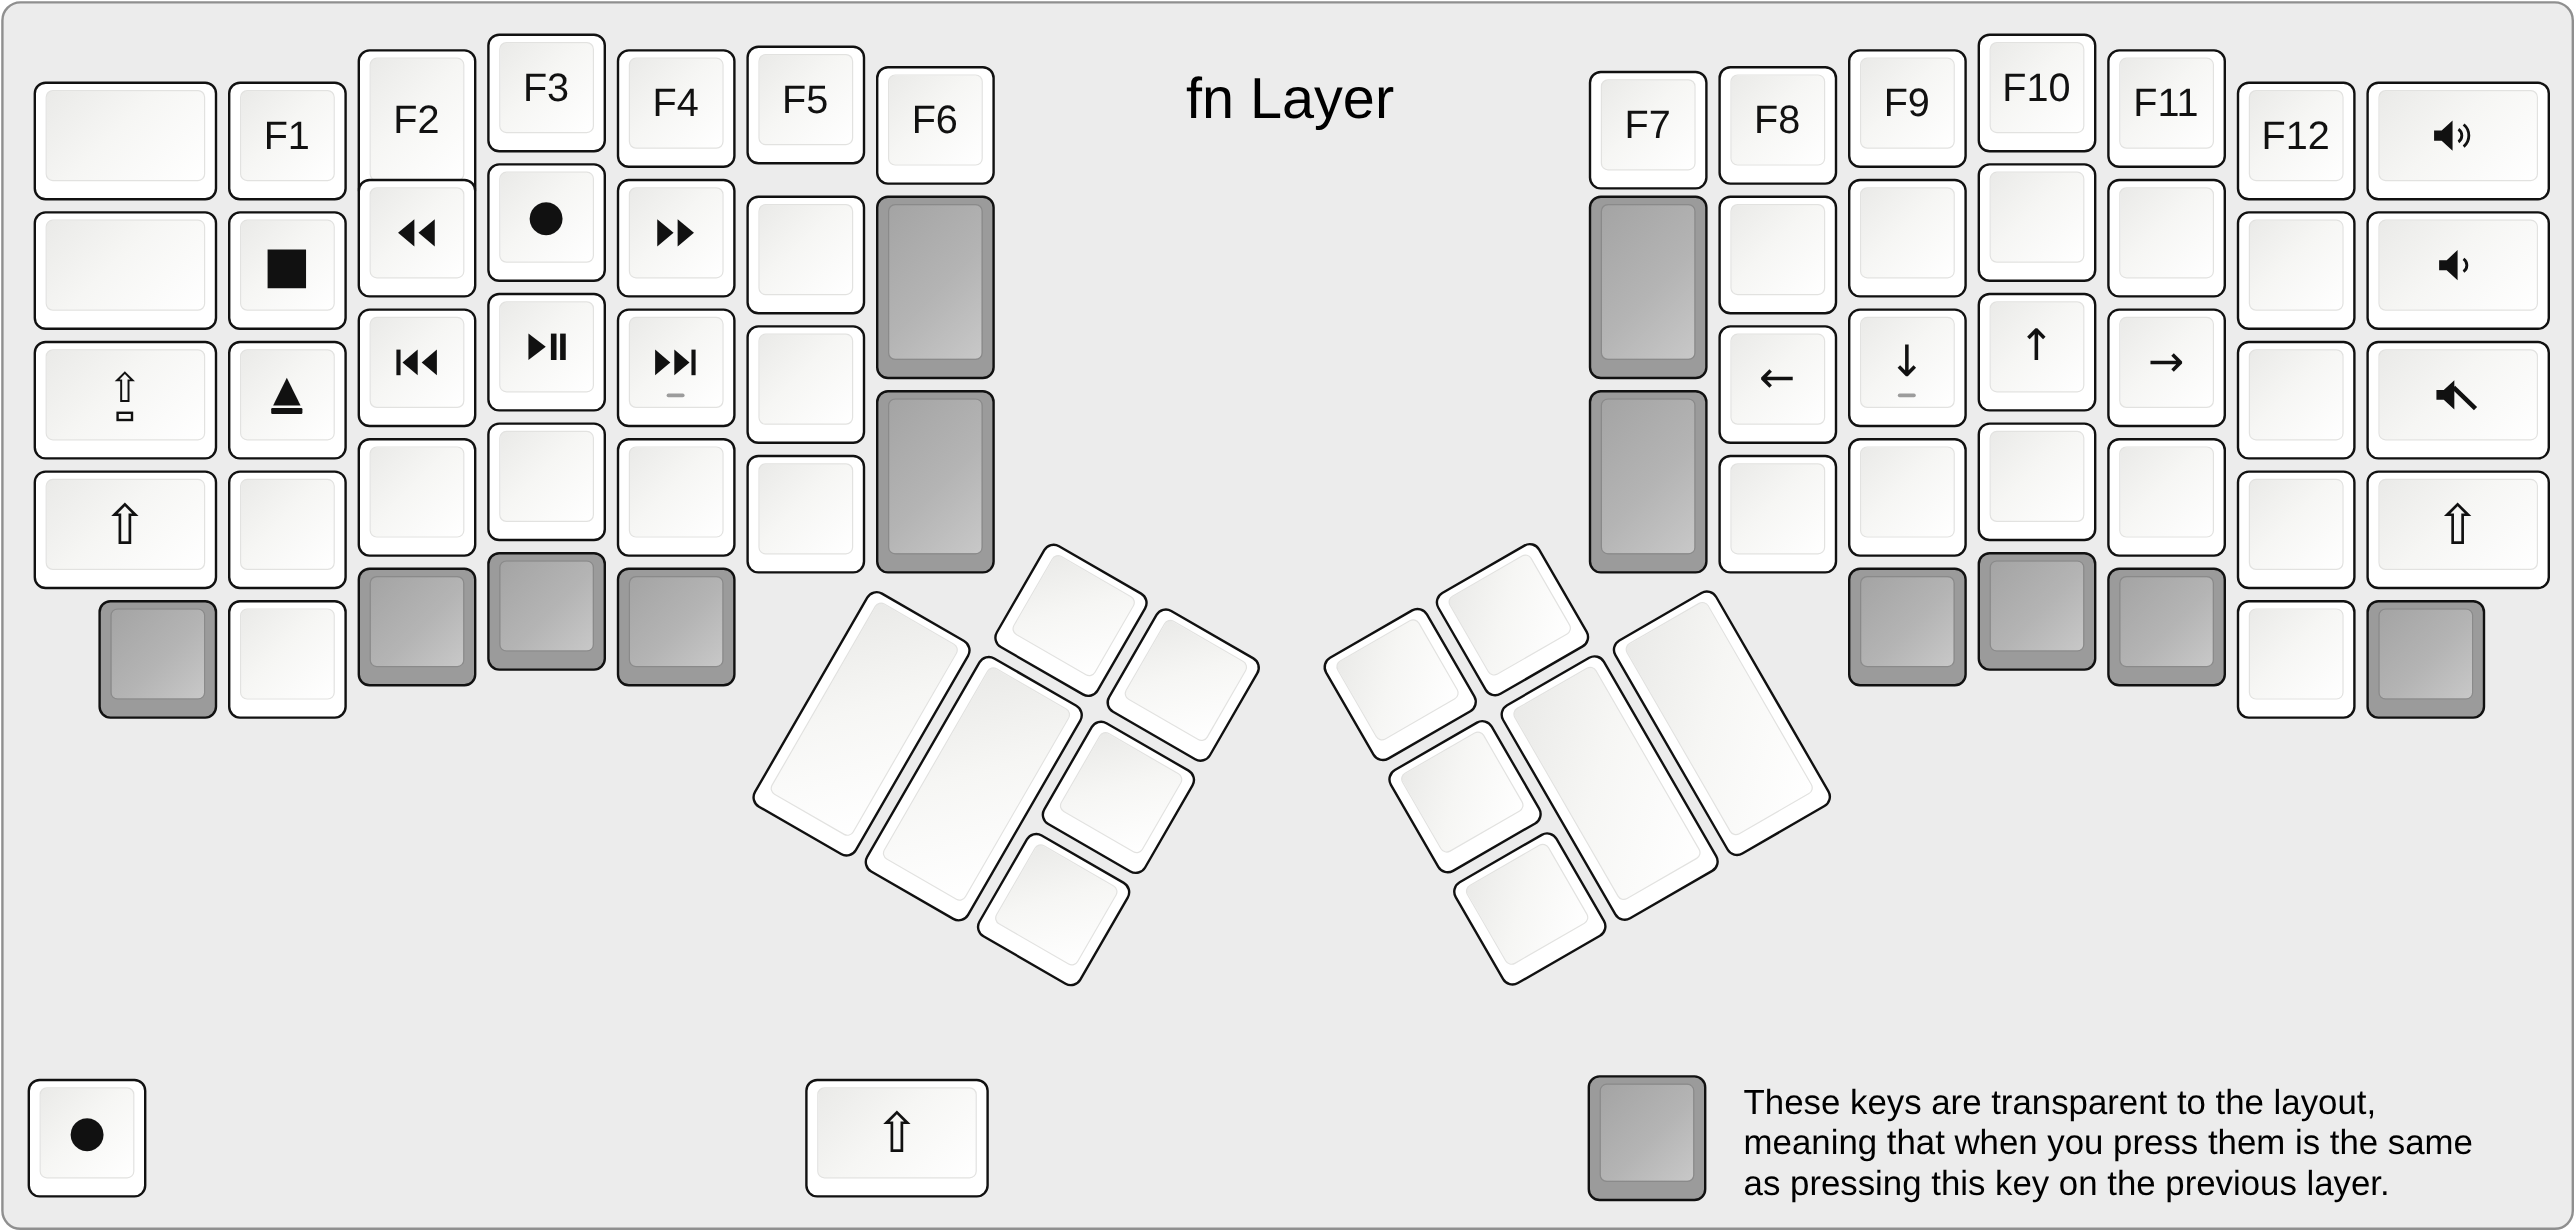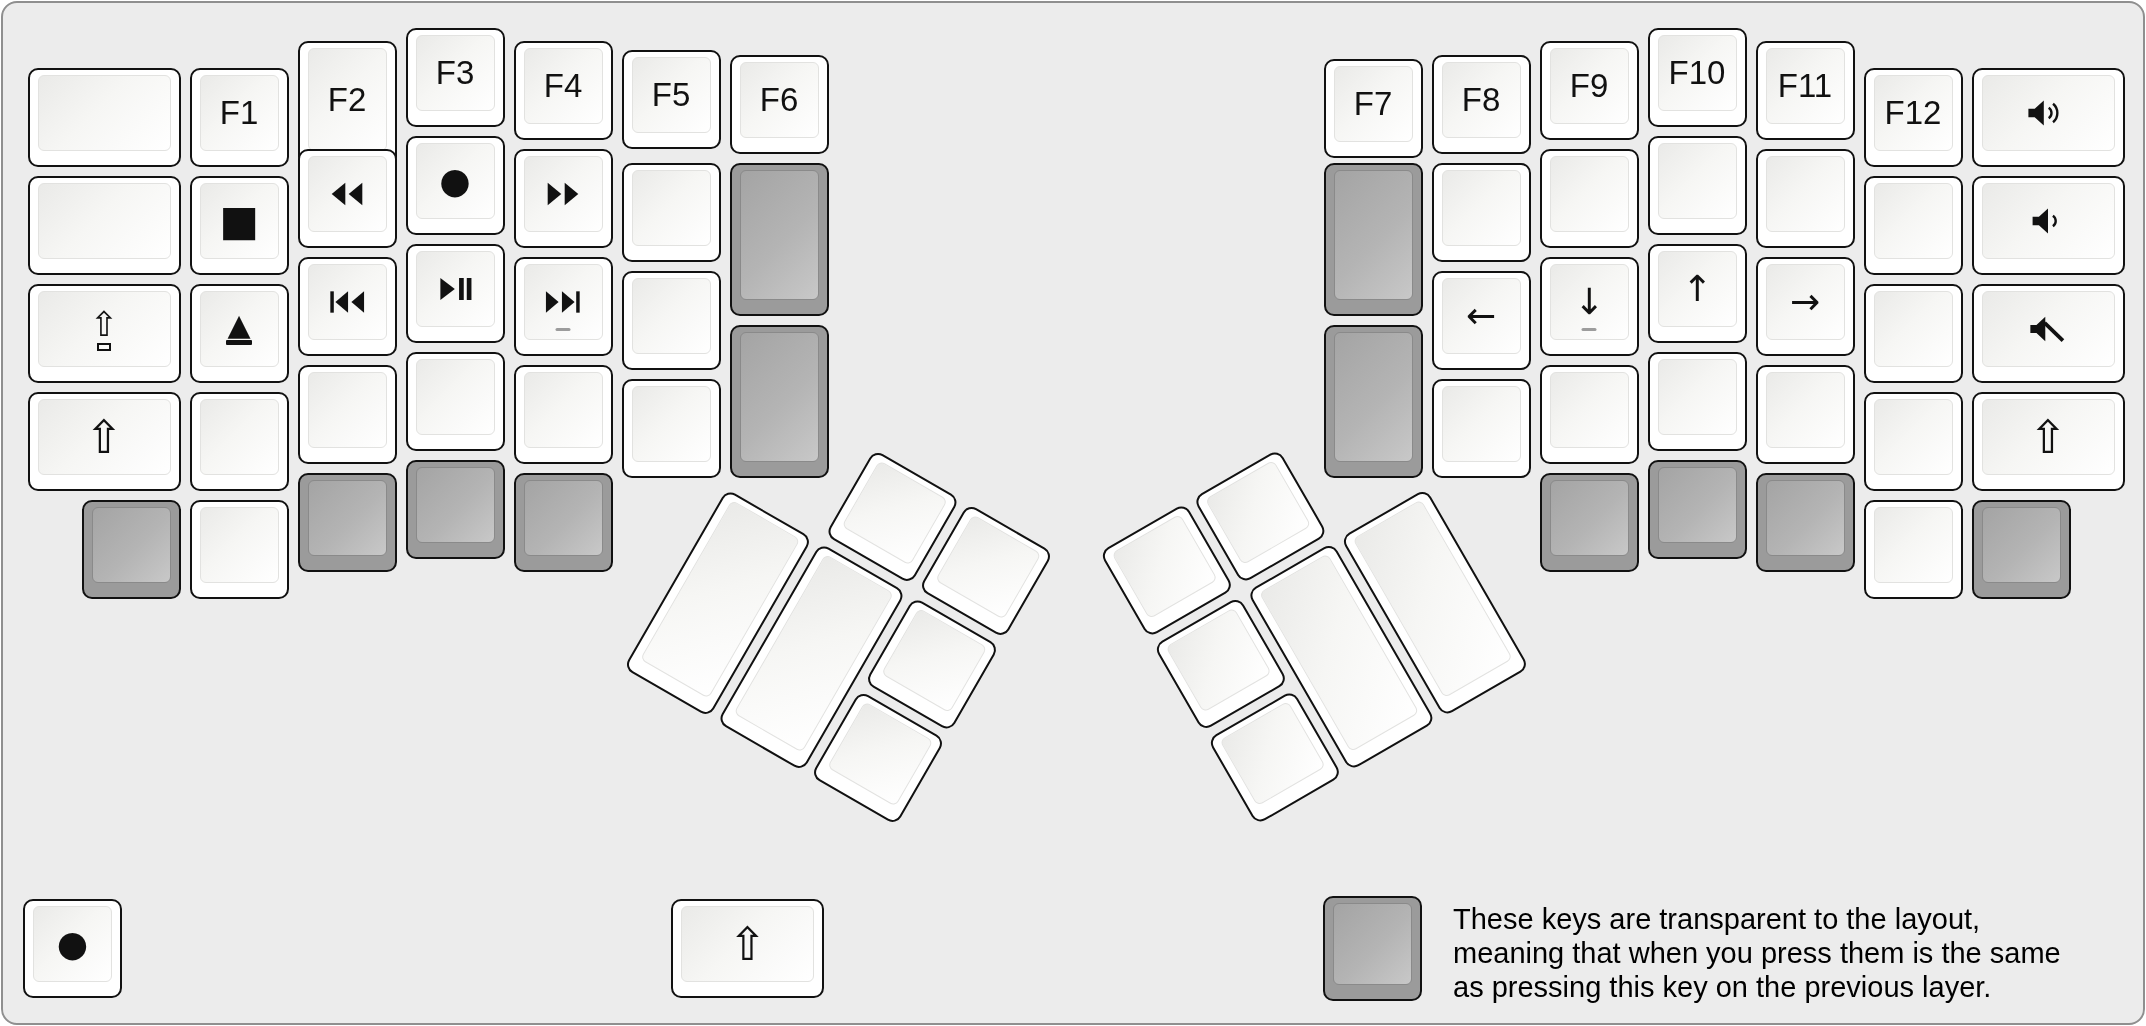--- a/index.html
+++ b/index.html
@@ -39,20 +39,21 @@
        align-items:center;gap:22px;}
   #legend-0{left:20px;} #legend-1{left:668px;} #legend-2{left:1320px;}
   .legend-keyslot{position:relative;}
   .legend-text{font-size:29px;line-height:34px;color:#000;white-space:pre-line;}
   svg{display:block;}
 </style>
 </head>
 <body>
 
 <div id="panel">
+  <div id="page-title">fn Layer</div>
   <div id="keys-main">
       <div class="key" style="left: 24.5px; top: 65px; width: 153px; height: 99px;">
         <div class="cap"></div>
       </div>
       <div class="key" style="left: 24.5px; top: 173px; width: 153px; height: 99px;">
         <div class="cap"></div>
       </div>
       <div class="key" style="left: 24.5px; top: 281px; width: 153px; height: 99px;">
         <div class="cap">
           <span class="stack">
@@ -178,21 +179,21 @@
           </span>
           <div class="homing"></div>
         </div>
       </div>
       <div class="key" style="left: 510.5px; top: 362px; width: 99px; height: 99px;">
         <div class="cap"></div>
       </div>
       <div class="key gray" style="left: 510.5px; top: 470px; width: 99px; height: 99px;">
         <div class="cap"></div>
       </div>
-      <div class="key" style="left: 618.5px; top: 47px; width: 99px; height: 99px;">
+      <div class="key" style="left: 618.5px; top: 35px; width: 99px; height: 99px;">
         <div class="cap">
           <span class="key-label">F5</span>
         </div>
       </div>
       <div class="key" style="left: 618.5px; top: 159.5px; width: 99px; height: 99px;">
         <div class="cap"></div>
       </div>
       <div class="key" style="left: 618.5px; top: 267.5px; width: 99px; height: 99px;">
         <div class="cap"></div>
       </div>

